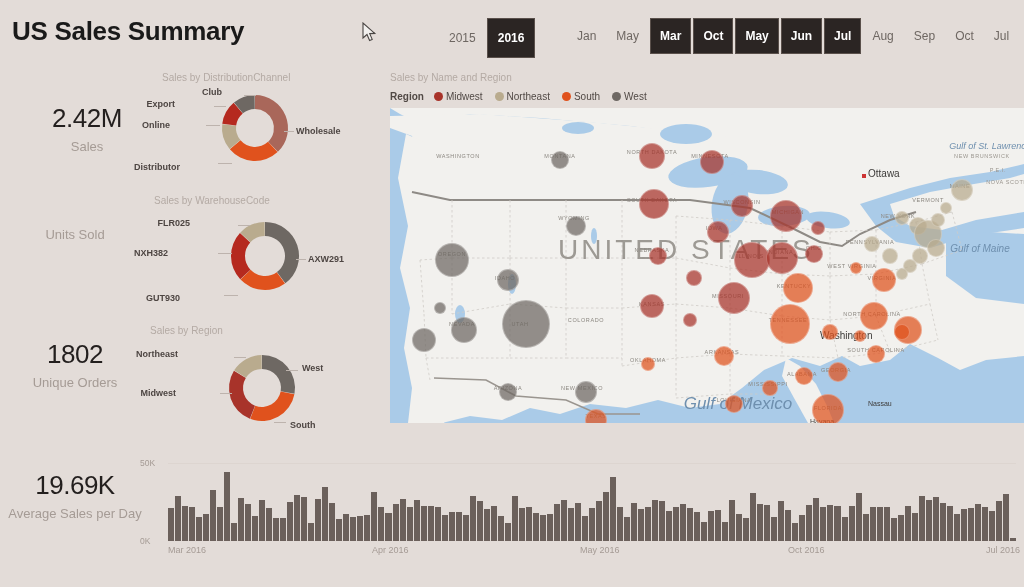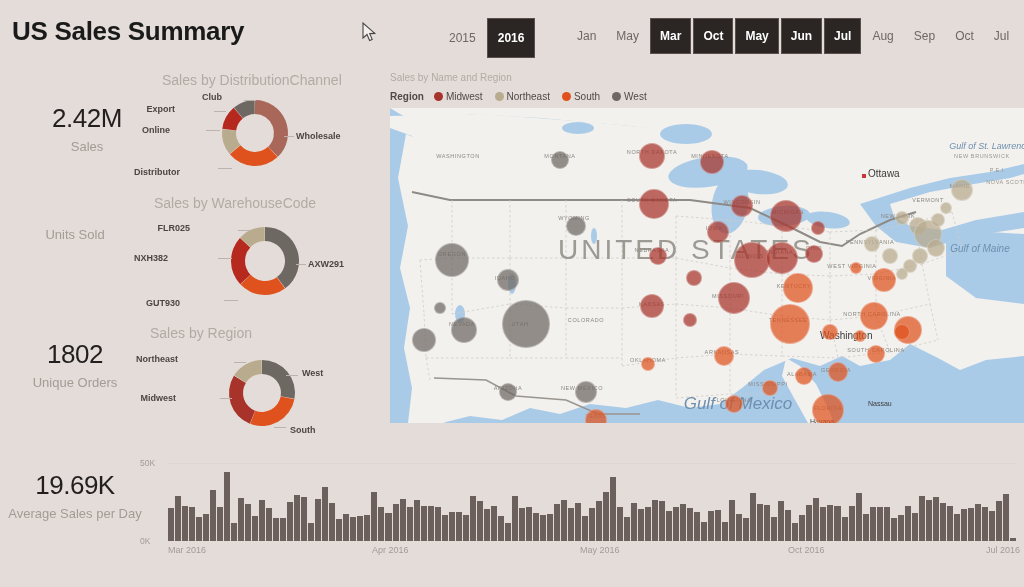--- a/index.html
+++ b/index.html
@@ -43,21 +43,21 @@
   .kpi { position: absolute; left: 0; width: 150px; text-align: center; }
   .kpi-value { font-size: 26px; color: #231f1e; letter-spacing: -0.5px; line-height: 1.1; }
   .kpi-label { font-size: 13px; color: #a59b95; margin-top: 6px; }
   #kpi-sales { top: 104px; padding-left: 24px; }
   #kpi-units { top: 221px; }
   #kpi-orders { top: 340px; }
   #kpi-avg { top: 471px; }
 
   
   .donut-panel { position: absolute; }
-  .panel-title { font-size: 14px; color: #b4aaa4; white-space: nowrap; }
+  .panel-title { font-size: 10px; color: #b4aaa4; white-space: nowrap; }
   .donut-wrap { position: relative; }
   .donut-svg { display: block; }
   .donut-label {
     position: absolute; font-size: 9px; color: #4d4542;
     font-weight: bold; white-space: nowrap;
   }
   .leader { position: absolute; background: #bdb3ad; height: 1px; }
 
   #donut-channel { left: 150px; top: 72px; }
   #donut-warehouse { left: 150px; top: 195px; }

